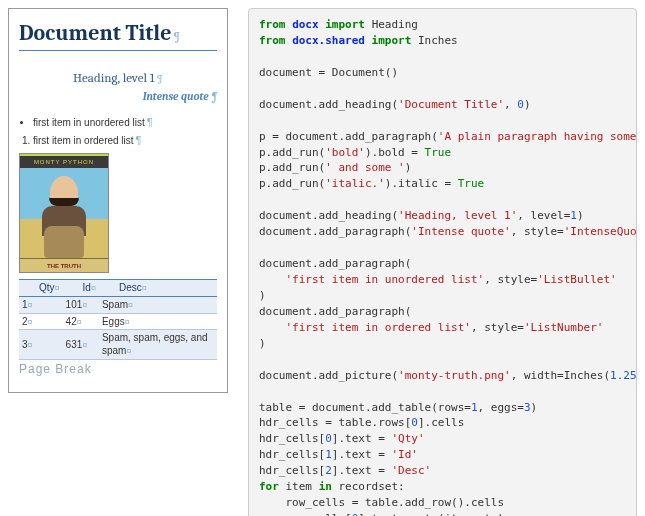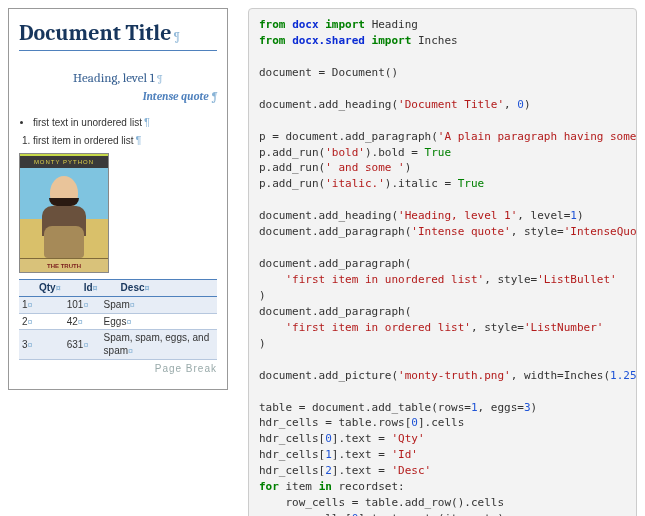--- a/index.html
+++ b/index.html
@@ -133,31 +133,31 @@
     font-size: 10px;
     margin-top: 6px;
   }
   .doc-table th, .doc-table td {
     text-align: left;
     padding: 1px 3px;
   }
   .doc-table th {
     background: #e7edf6;
     color: #17365d;
-    font-weight: bold;
+    font-weight: normal;
     border-top: 1px solid #4f81bd;
     border-bottom: 1px solid #4f81bd;
     padding-left: 20px;
   }
   .doc-table tr:nth-child(even) td { background: #e7edf6; }
   .doc-table td { border-bottom: 1px solid #b6c7de; }
   .cell-mark { color: #8ab4d6; font-size: 9px; }
   .page-break {
-    text-align: right;
-    font-size: 10px;
+    text-align: left;
+    font-size: 12px;
     color: #9aa;
     margin-top: 2px;
     letter-spacing: 1px;
   }
 
   
   .code-panel {
     flex: 1;
     background: #f3f3f3;
     border: 1px solid #ccc;
@@ -188,21 +188,21 @@
 
   <div class="doc-h1">
     <span>Heading, level 1</span><span class="para-mark">¶</span>
   </div>
 
   <div class="doc-quote">
     <span>Intense quote</span><span class="para-mark">¶</span>
   </div>
 
   <ul class="doc-list">
-    <li><span>first text in unordered list</span><span class="para-mark">¶</span></li>
+    <li><span>first item in unordered list</span><span class="para-mark">¶</span></li>
   </ul>
 
   <ol class="doc-list">
     <li><span>first item in ordered list</span><span class="para-mark">¶</span></li>
   </ol>
 
   <div class="doc-img">
     <div class="banner">MONTY PYTHON</div>
     <div class="head"></div>
     <div class="stache"></div>

